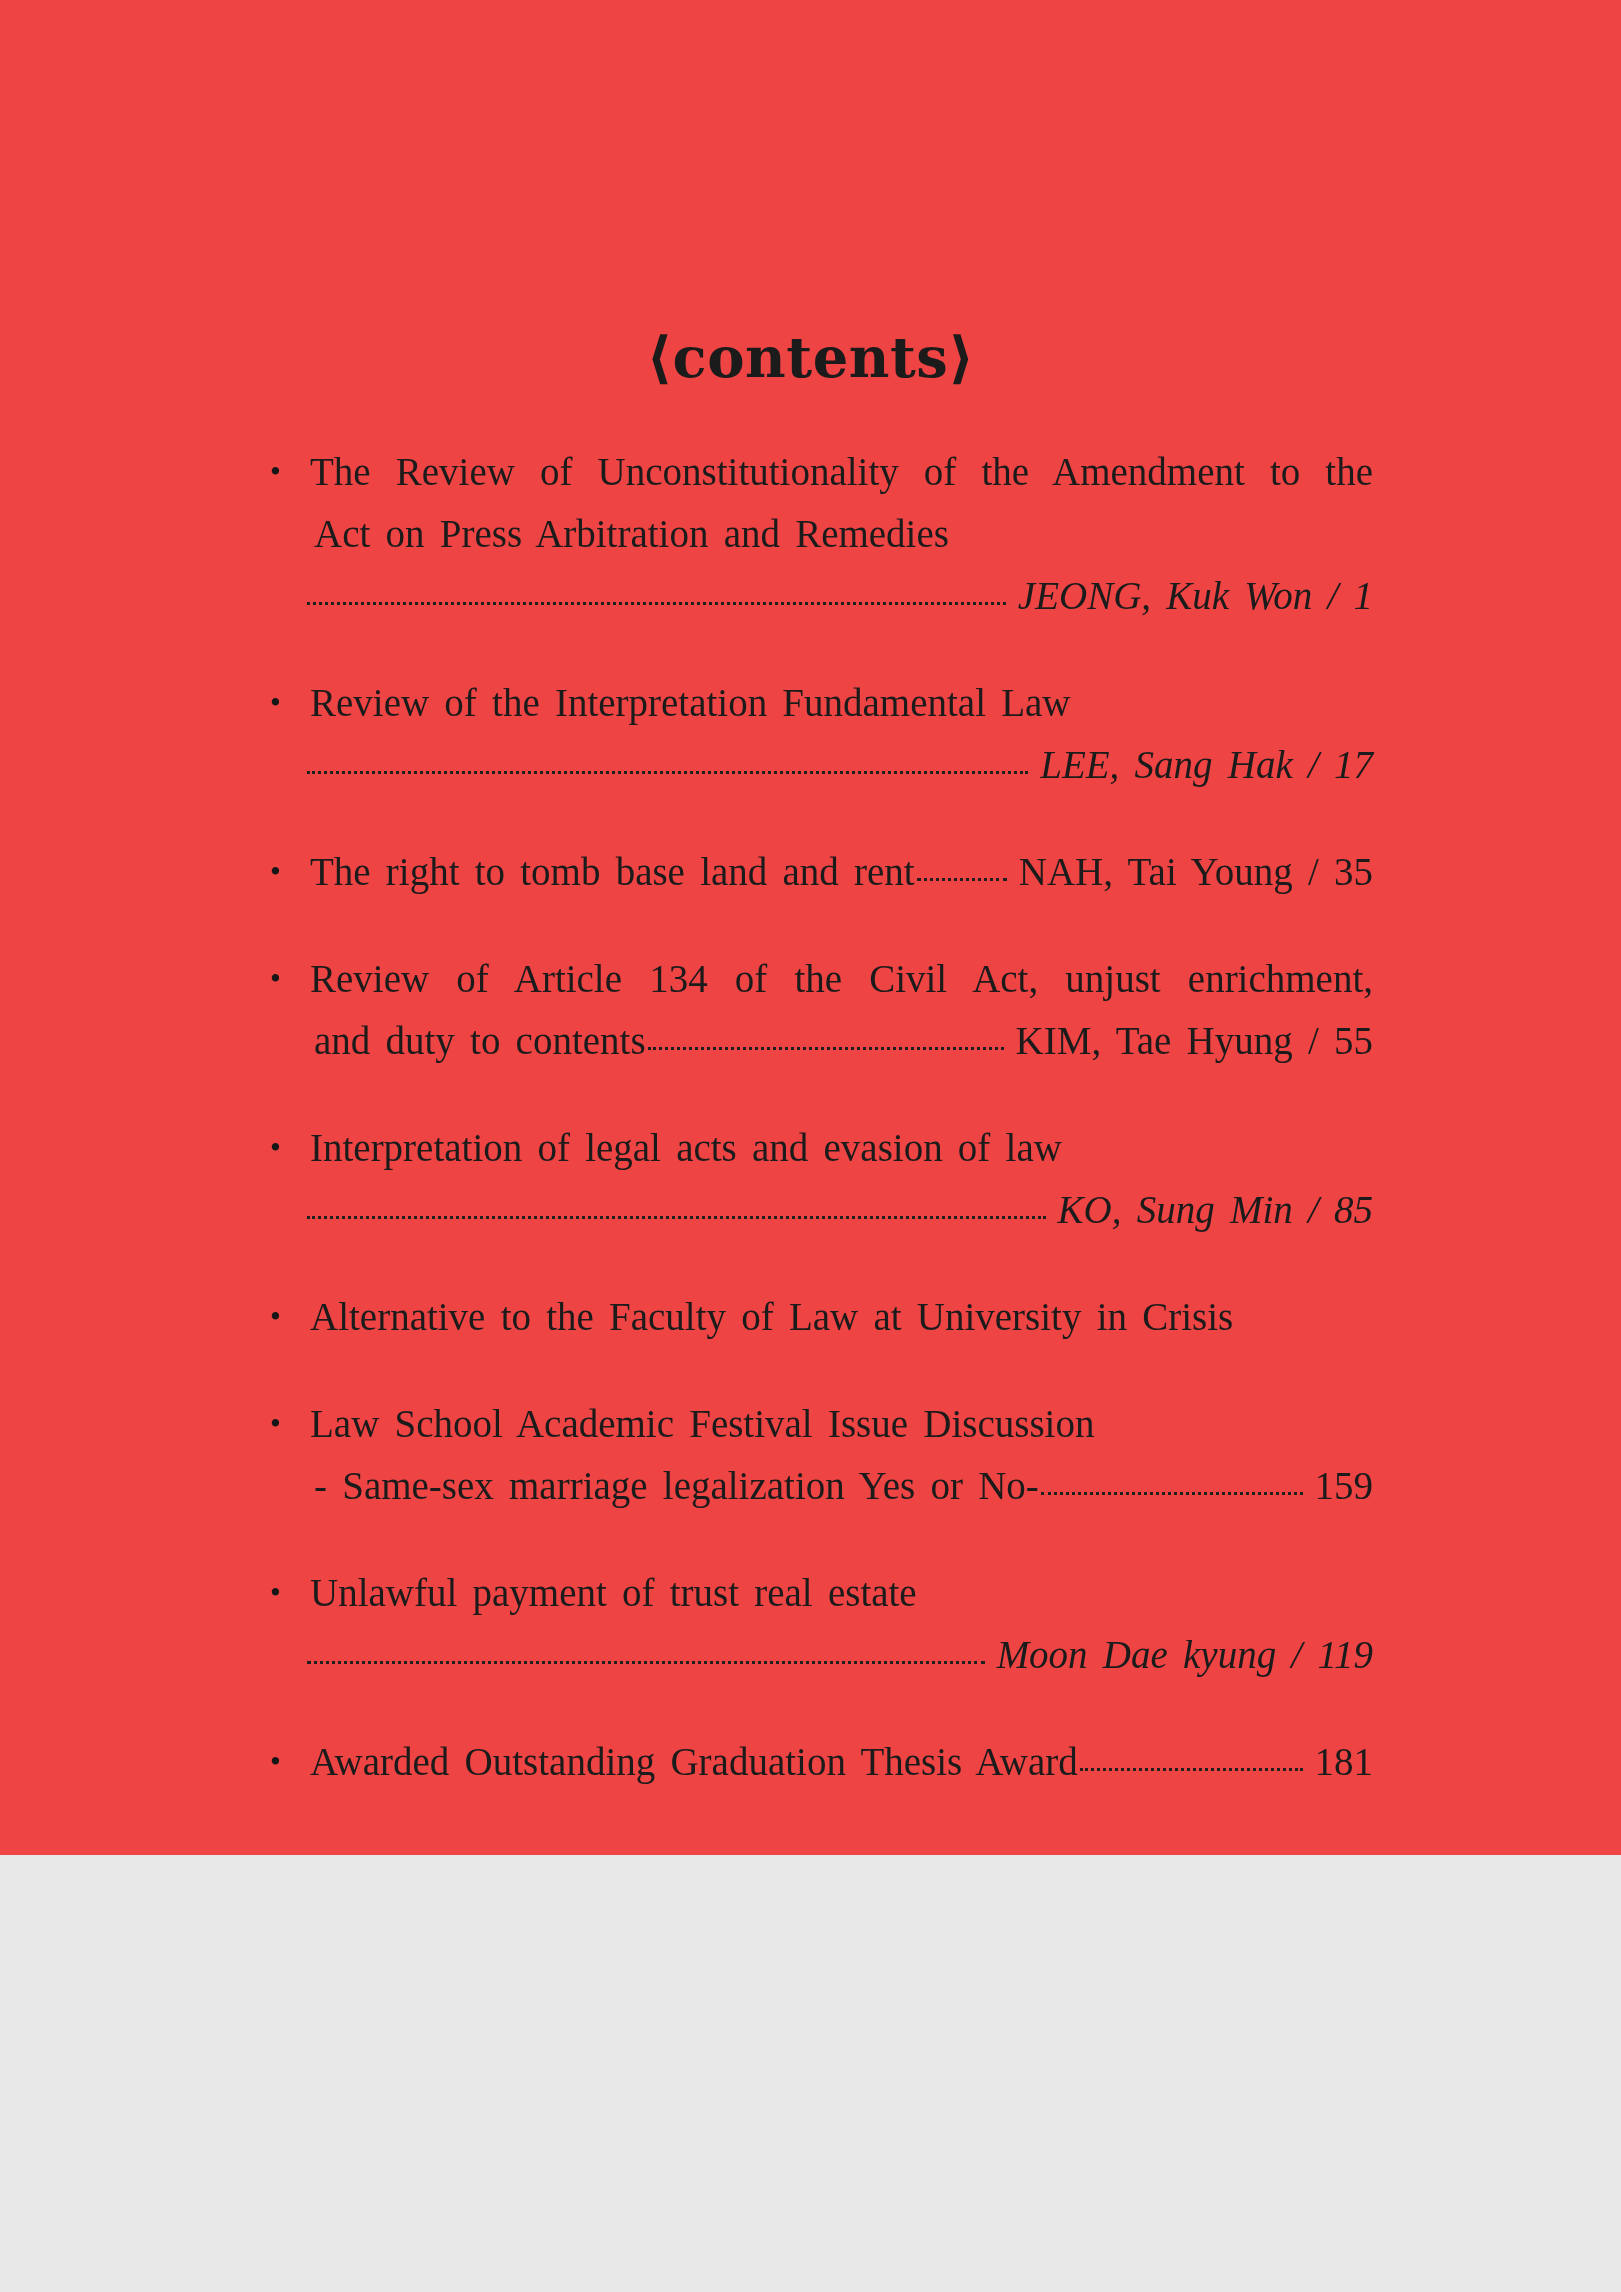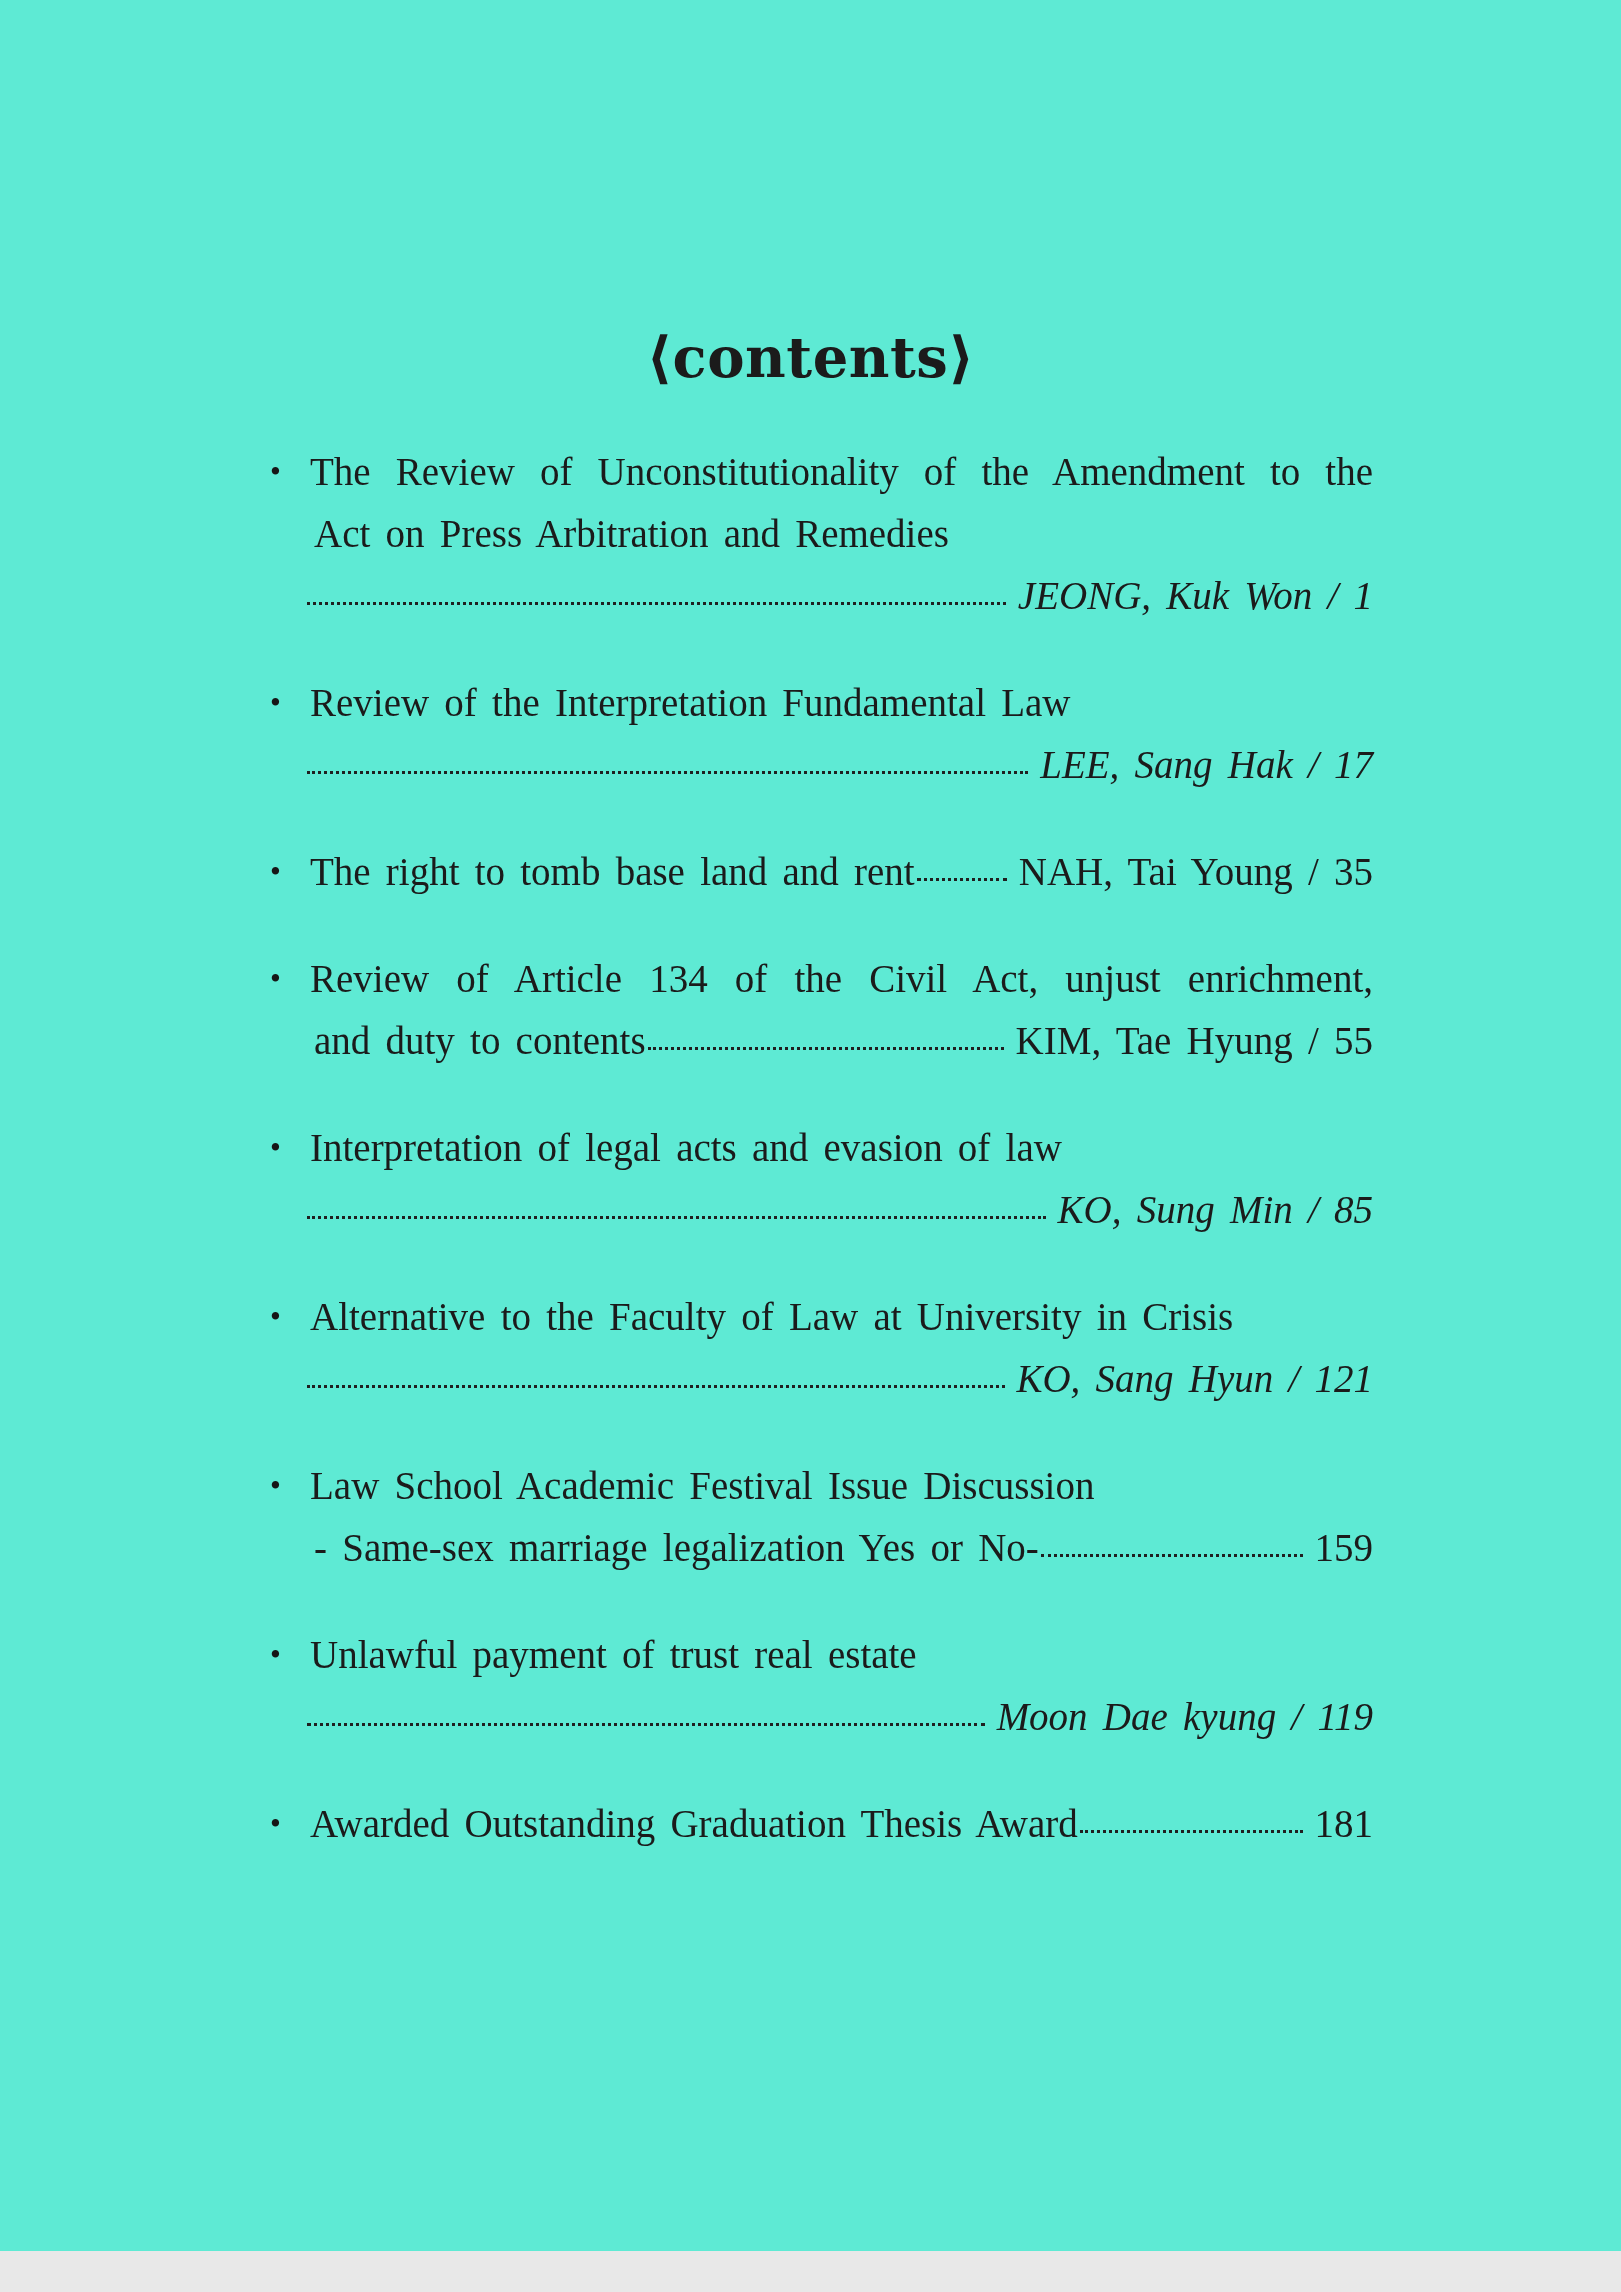--- a/index.html
+++ b/index.html
@@ -1,17 +1,17 @@
 <!DOCTYPE html>
 <html><head>
 <meta charset="utf-8">
 <style>
   html,body{margin:0;padding:0;background:#e8e8e8;}
   .page{
-    width:1621px;height:2251px;background:#5eead4;position:relative;
+    width:1621px;height:1855px;background:#ef4444;position:relative;
     font-family:"Liberation Serif","DejaVu Serif",serif;color:#1b1b1b;
     margin:0 auto;overflow:hidden;
   }
   .toc-title{
     padding-top:316px;margin:0;text-align:center;
     font-family:"DejaVu Serif","Liberation Serif",serif;
     font-weight:700;font-size:56px;line-height:82px;letter-spacing:0.5px;
   }
   .toc-list{margin:43px 0 0 268px;width:1105px;}
   .entry{margin-bottom:45px;}
@@ -98,24 +98,20 @@
         <span class="leader"></span>
         <span class="tail">KO, Sung Min / 85</span>
       </div>
     </div>
 
     <div class="entry">
       <div class="line first">
         <span class="bullet">•</span>
         <span class="txt">Alternative to the Faculty of Law at University in Crisis</span>
       </div>
-      <div class="line leaderline">
-        <span class="leader"></span>
-        <span class="tail">KO, Sang Hyun / 121</span>
-      </div>
     </div>
 
     <div class="entry">
       <div class="line first">
         <span class="bullet">•</span>
         <span class="txt">Law School Academic Festival Issue Discussion</span>
       </div>
       <div class="line cont inline">
         <span class="txt">- Same-sex marriage legalization Yes or No-</span>
         <span class="leader"></span>

